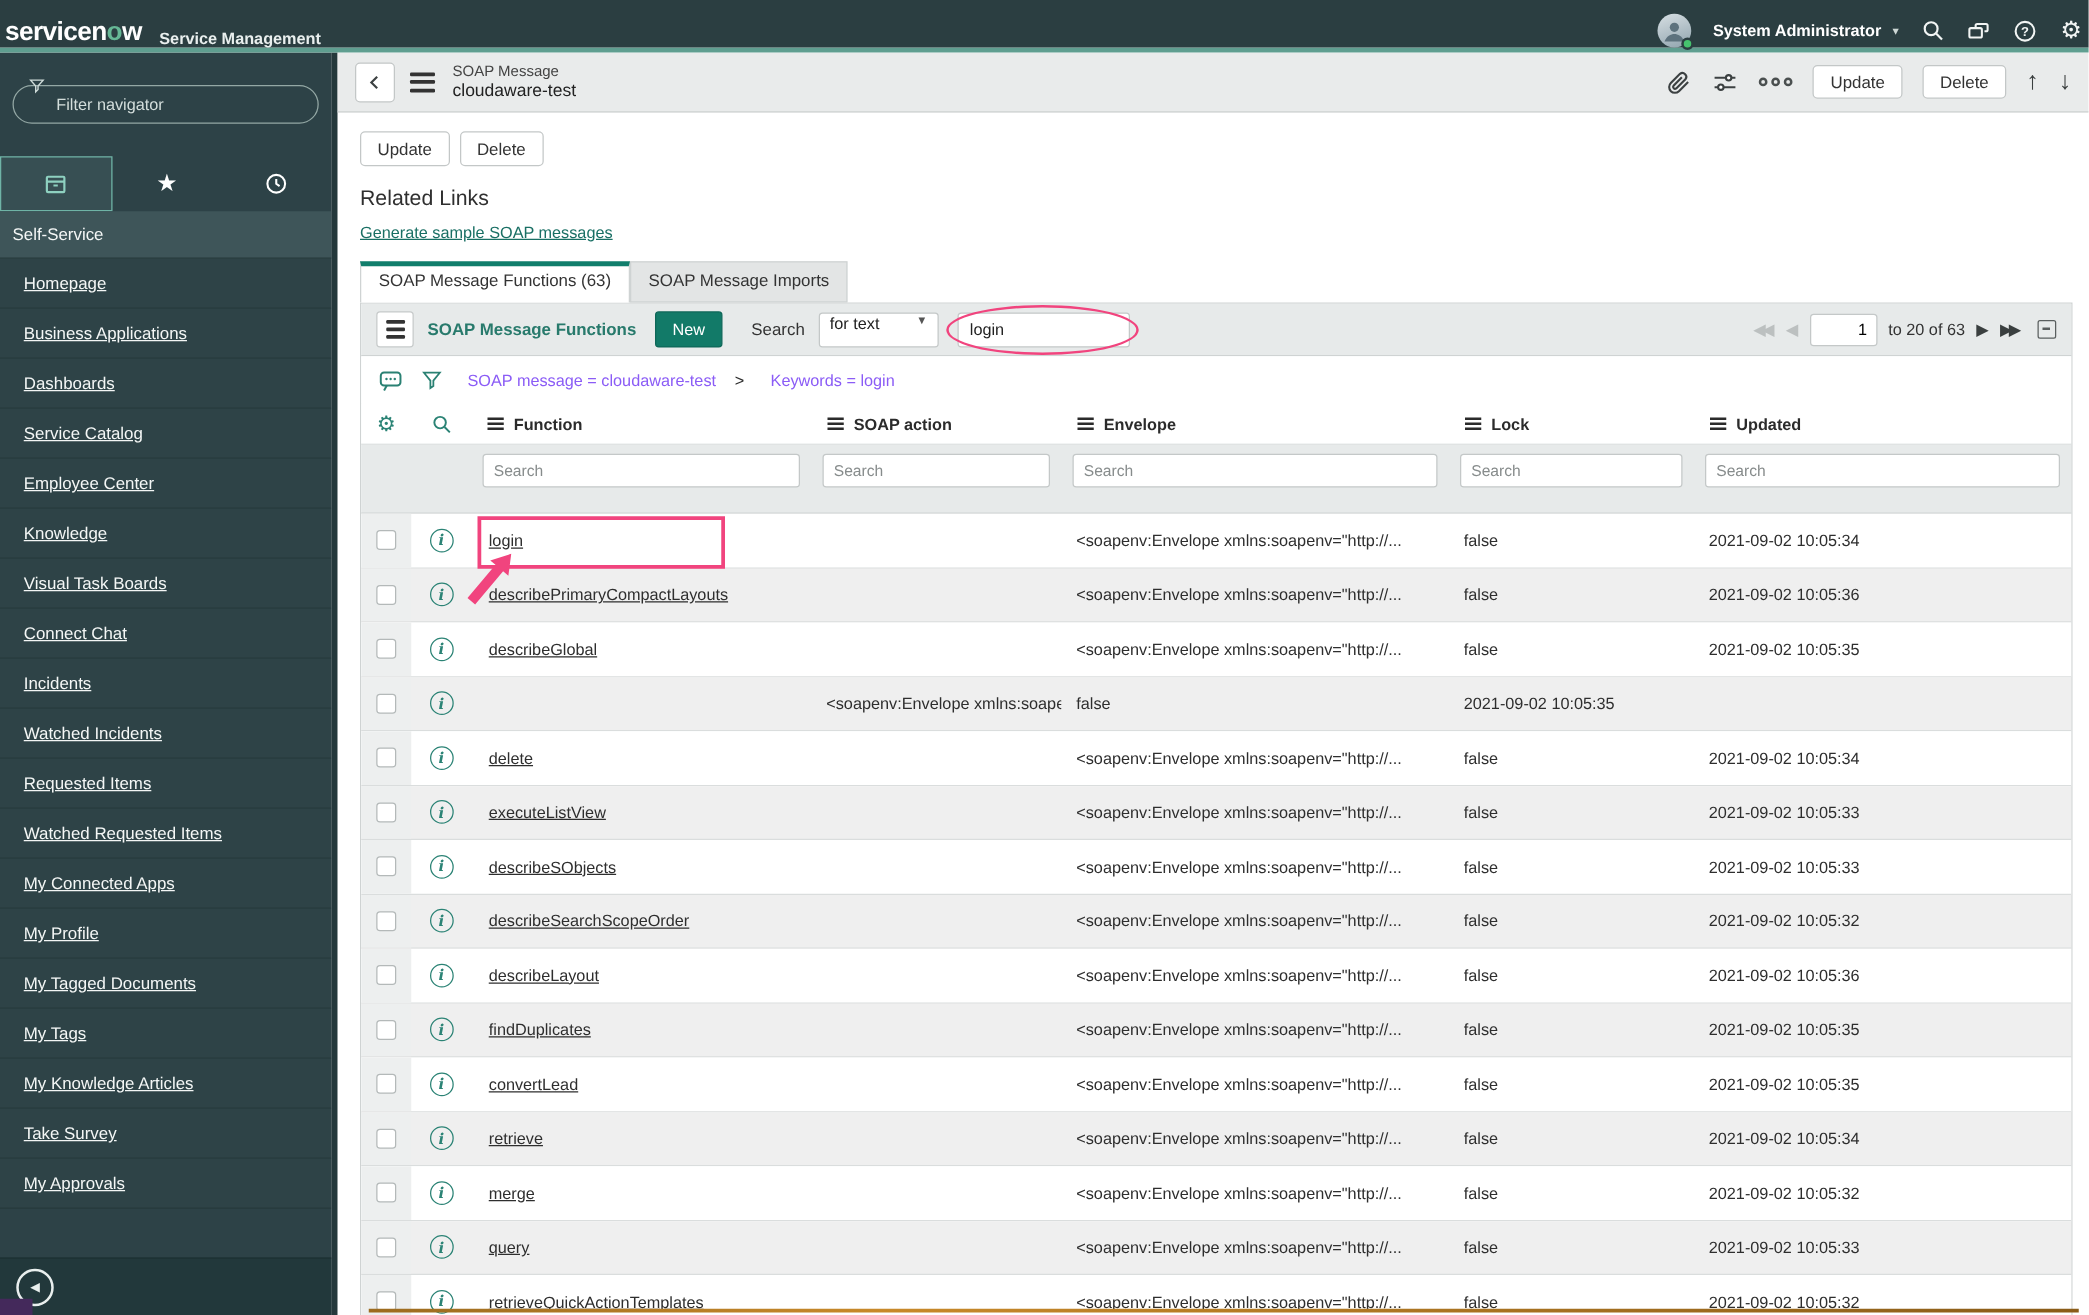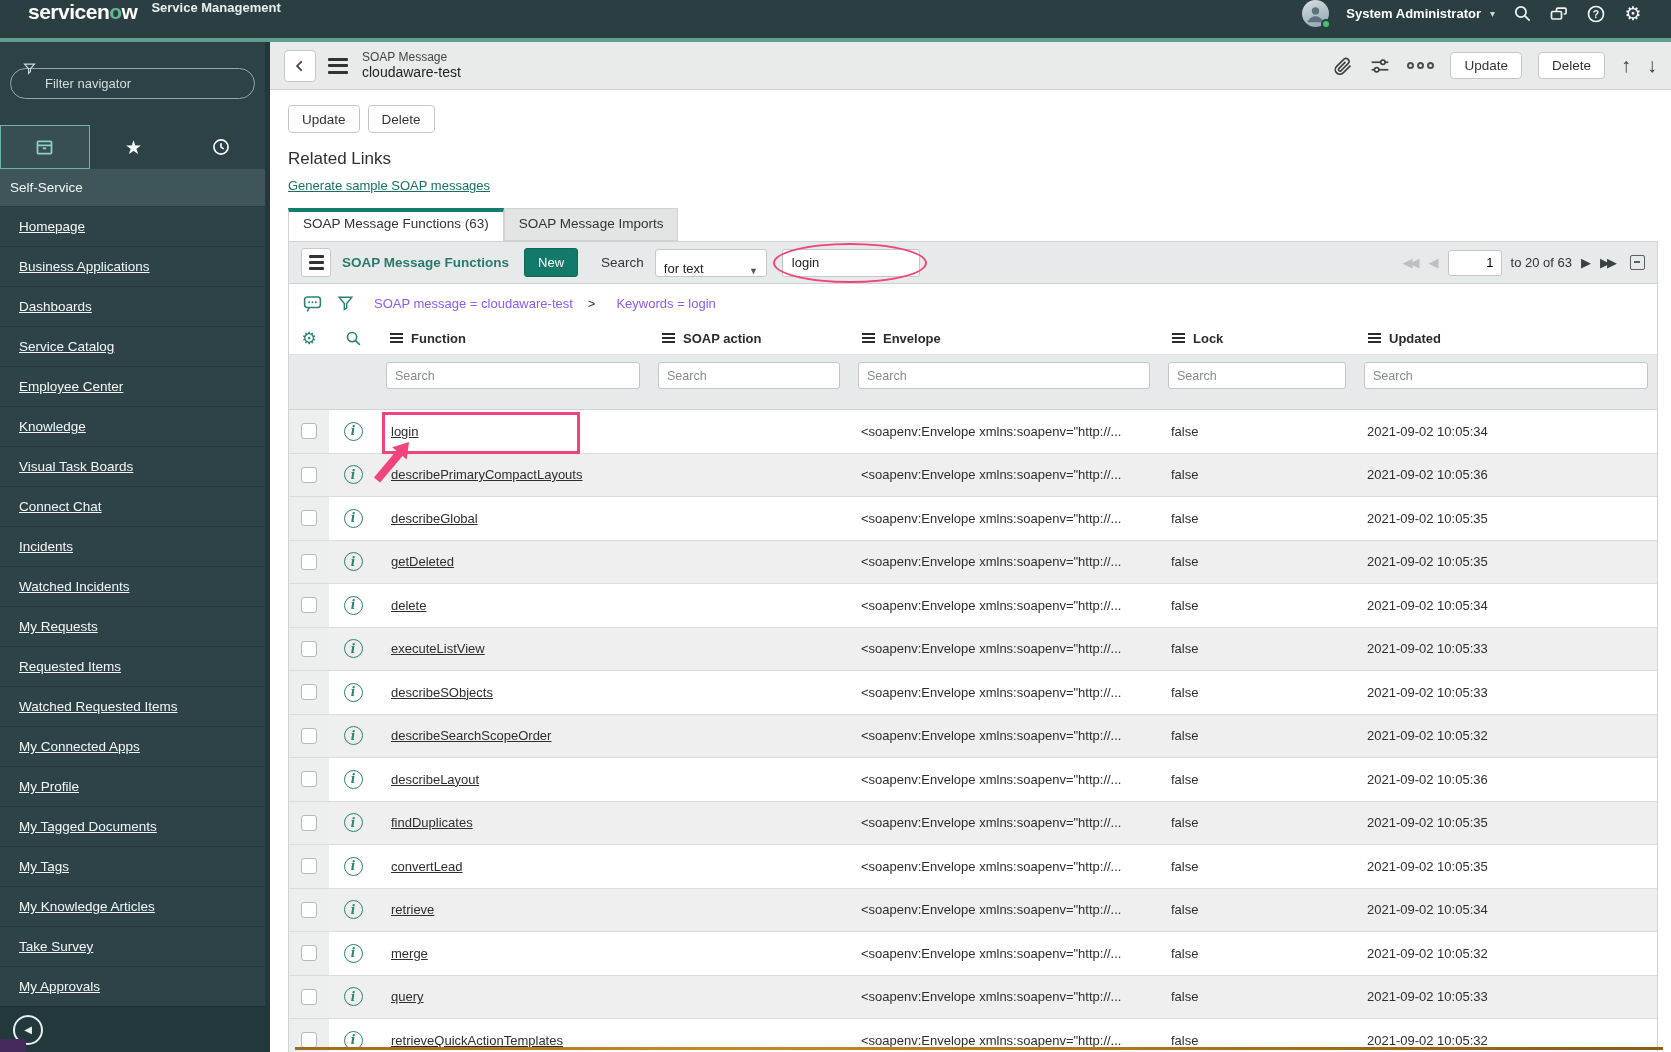--- a/index.html
+++ b/index.html
@@ -1,21 +1,21 @@
 <!DOCTYPE html>
 <html><head>
 <meta charset="utf-8">
 <style>
   * { box-sizing: border-box; margin: 0; padding: 0; }
   html, body { width: 1671px; height: 1052px; overflow: hidden; }
   body { font-family: "Liberation Sans", sans-serif; background: #fff; position: relative; }
 
   
   .topbar { position: absolute; left: 0; top: 0; width: 1671px; height: 38px;
-    background: #2b3e41; display: flex; align-items: flex-start; padding: 0 28px; z-index: 50; }
+    background: #2b3e41; display: flex; align-items: flex-end; padding: 0 4px; z-index: 50; }
   .logo { font-size: 21px; font-weight: bold; color: #fff; letter-spacing: -0.5px; }
   .logo .green-o { color: #66b795; }
   .product-name { color: #e9efee; font-size: 13px; margin-left: 14px; font-weight: bold; }
   .topbar-right { margin-left: auto; display: flex; align-items: center; gap: 17px; }
   .avatar { width: 27px; height: 27px; border-radius: 50%;
     background: linear-gradient(160deg, #d7dfe3, #8fa3ad); position: relative; }
   .avatar svg { position: absolute; left: 3px; top: 3px; }
   .status-dot { position: absolute; right: -2px; bottom: -2px; width: 10px; height: 10px;
     border-radius: 50%; background: #46c26e; border: 2px solid #2b3e41; }
   .user-name { color: #fff; font-size: 13px; font-weight: bold; }
@@ -81,22 +81,22 @@
   .list-box { border: 1px solid #cfd3d3; width: 1370px; }
   .list-toolbar { height: 42px; background: #e7eaea; border-bottom: 1px solid #cfd3d3;
     display: flex; align-items: center; padding: 0 12px; gap: 11px; }
   .lt-burger-btn { width: 30px; height: 29px; background: #fff; border: 1px solid #c6caca; border-radius: 3px;
     display: flex; align-items: center; justify-content: center; cursor: pointer; }
   .lt-burger-btn .burger i { width: 15px; height: 2.5px; }
   .list-title { font-size: 13.5px; font-weight: bold; color: #287a6c; margin-right: 4px; }
   .new-btn { background: #127a68; color: #fff; border: 1px solid #0e6758; border-radius: 3px;
     font-size: 13px; padding: 6px 13px; font-family: "Liberation Sans", sans-serif; cursor: pointer; }
   .search-label { font-size: 13.5px; color: #333; margin-left: 12px; }
-  .type-select { width: 112px; height: 28px; background: #fff; border: 1px solid #c4c8c8; border-radius: 3px;
-    font-size: 13px; color: #222; display: flex; align-items: flex-end; padding: 0 8px; cursor: pointer; }
+  .type-select { width: 96px; height: 28px; background: #fff; border: 1px solid #c4c8c8; border-radius: 3px;
+    font-size: 13px; color: #222; display: flex; align-items: flex-start; padding: 0 8px; cursor: pointer; }
   .type-select .sel-caret { margin-left: auto; font-size: 9px; color: #555; }
   .search-wrap { position: relative; display: inline-flex; margin-left: 4px; }
   .list-search-input { width: 138px; height: 28px; border: 1px solid #c4c8c8; border-radius: 3px;
     font-size: 13px; color: #222; padding: 0 9px; outline: none; font-family: "Liberation Sans", sans-serif; }
   .annot-ellipse { position: absolute; left: -9px; right: -7px; top: -6px; bottom: -6px;
     border: 2px solid #f1447e; border-radius: 50%; pointer-events: none; z-index: 20; }
   .pager { margin-left: auto; display: flex; align-items: center; gap: 9px; }
   .pg-ic { font-size: 13px; color: #3a3f3f; cursor: pointer; line-height: 1; }
   .pg-ic.dbl { letter-spacing: -3px; margin-right: 3px; }
   .pg-ic.disabled { color: #bcc0c0; }
@@ -214,21 +214,20 @@
       <div class="nav-item">Homepage</div>
       <div class="nav-item">Business Applications</div>
       <div class="nav-item">Dashboards</div>
       <div class="nav-item">Service Catalog</div>
       <div class="nav-item">Employee Center</div>
       <div class="nav-item">Knowledge</div>
       <div class="nav-item">Visual Task Boards</div>
       <div class="nav-item">Connect Chat</div>
       <div class="nav-item">Incidents</div>
       <div class="nav-item">Watched Incidents</div>
-      <div class="nav-item">My Requests</div>
       <div class="nav-item">Requested Items</div>
       <div class="nav-item">Watched Requested Items</div>
       <div class="nav-item">My Connected Apps</div>
       <div class="nav-item">My Profile</div>
       <div class="nav-item">My Tagged Documents</div>
       <div class="nav-item">My Tags</div>
       <div class="nav-item">My Knowledge Articles</div>
       <div class="nav-item">Take Survey</div>
       <div class="nav-item">My Approvals</div>
     </nav>
@@ -434,23 +433,20 @@
             <div class="cell c-lock">false</div>
             <div class="cell c-upd">2021-09-02 10:05:35</div>
           </div>
           <div class="grid lrow">
             <div class="cell c-check">
               <span class="cbx"></span>
             </div>
             <div class="cell c-info">
               <span class="i-ic">i</span>
             </div>
-            <div class="cell c-fn">
-              <a class="fn-link">getDeleted</a>
-            </div>
             <div class="cell c-sa"></div>
             <div class="cell c-env">&lt;soapenv:Envelope xmlns:soapenv="http://...</div>
             <div class="cell c-lock">false</div>
             <div class="cell c-upd">2021-09-02 10:05:35</div>
           </div>
           <div class="grid lrow">
             <div class="cell c-check">
               <span class="cbx"></span>
             </div>
             <div class="cell c-info">

